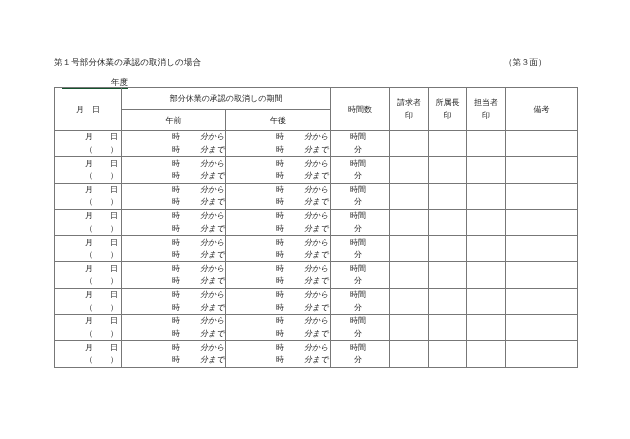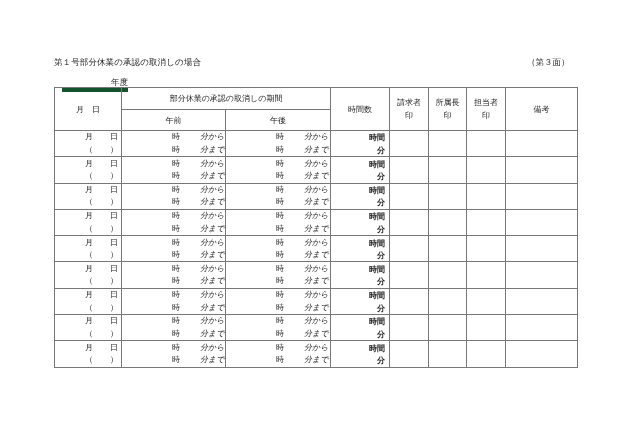--- a/index.html
+++ b/index.html
@@ -6,26 +6,26 @@
   body {
     width: 630px; height: 439px; position: relative; overflow: hidden;
     font-family: "DejaVu Serif", "Liberation Serif", serif;
     color: #222;
   }
   .form-title {
     position: absolute; left: 54px; top: 57px;
     font-size: 8.5px; letter-spacing: 0.1px; white-space: nowrap;
   }
   .page-label {
-    position: absolute; left: 527px; top: 57px;
+    position: absolute; left: 504px; top: 57px;
     font-size: 8.5px; white-space: nowrap;
   }
   .fiscal-year {
     position: absolute; left: 62px; top: 77px; width: 66px;
-    border-bottom: 5px solid #14532d;
+    border-bottom: 2px solid #14532d;
     font-size: 8.5px; text-align: right; height: 10px; line-height: 10px;
   }
   table.grid {
     position: absolute; left: 54px; top: 87px;
     border-collapse: collapse; table-layout: fixed;
     width: 523px;
     font-size: 8px;
   }
   table.grid td, table.grid th {
     border: 1px solid #777; padding: 0; font-weight: normal;
@@ -34,21 +34,21 @@
   .h-top { height: 22px; }
   .h-sub { height: 21px; margin-top: 40px; }
   .stamp-head { line-height: 13px; }
   tr.rec td { height: 25.3px; }
   .two-line { display: flex; flex-direction: column; justify-content: space-around; height: 25px; }
   .line { height: 12px; line-height: 12px; white-space: nowrap; position: relative; }
   .date-line .m { position: absolute; left: 30px; }
   .date-line .d { position: absolute; left: 55px; }
   .time-line .h { position: absolute; left: 50px; }
   .time-line .mm { position: absolute; left: 78px; font-style: italic; }
-  .dur-line { text-align: right; padding-right: 4px; font-weight: bold; }
+  .dur-line { padding-right: 4px; }
 </style>
 </head>
 <body>
 
 <div class="form-title">第１号部分休業の承認の取消しの場合</div>
 <div class="page-label">（第３面）</div>
 <div class="fiscal-year"><span>年度</span></div>
 
 <table class="grid">
   <colgroup>

